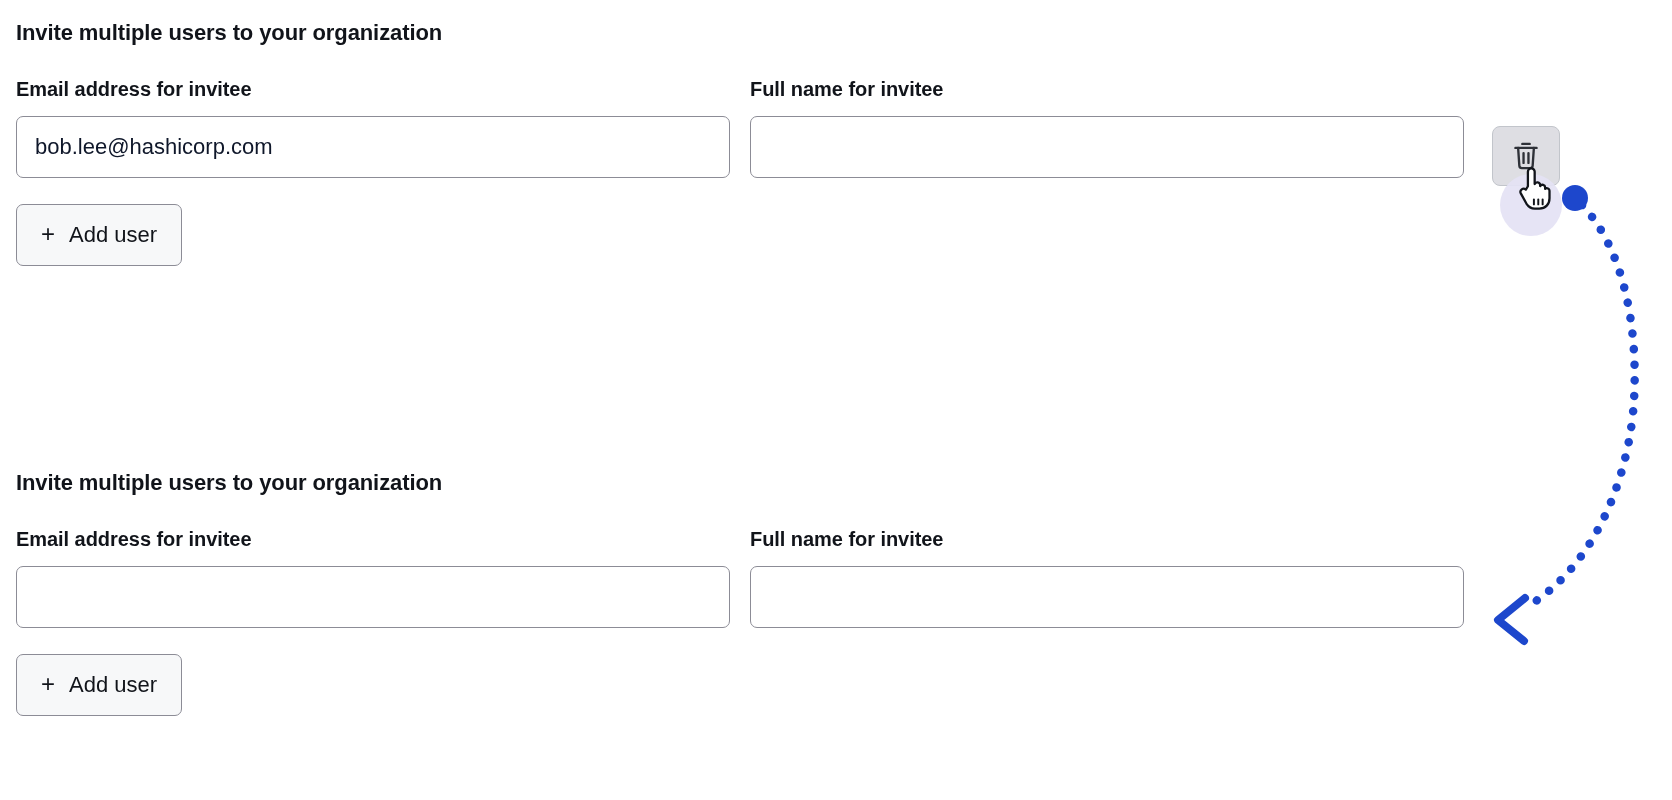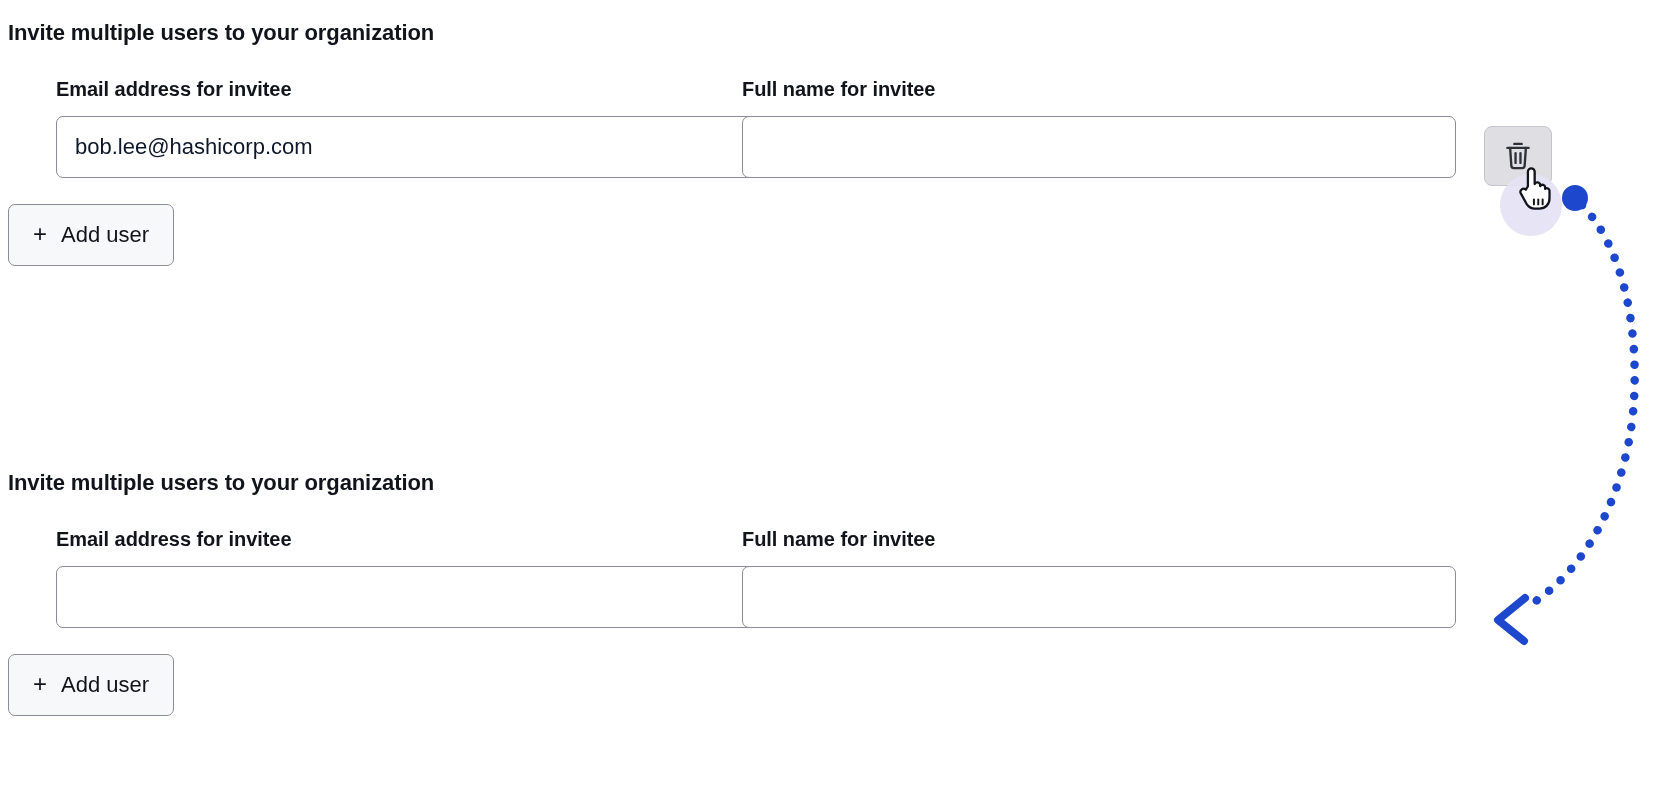--- a/index.html
+++ b/index.html
@@ -19,21 +19,21 @@
   }
 
   .page {
     position: absolute;
     inset: 0;
   }
 
   
   .form-section {
     position: absolute;
-    left: 8px;
+    left: 16px;
     width: 1640px;
   }
   #section-1 { top: 18px; }
   #section-2 { top: 468px; }
 
   .section-heading {
     font-size: 22px;
     font-weight: 700;
     line-height: 30px;
     letter-spacing: -0.1px;
@@ -45,21 +45,21 @@
   .row {
     position: relative;
     display: block;
     height: 104px;
   }
 
   .field {
     position: absolute;
     top: 0;
   }
-  .field-email { left: 0; width: 714px; margin-left: 48px; }
+  .field-email { left: 0; width: 714px; }
   .field-name  { left: 734px; width: 714px; }
 
   .field-label {
     font-size: 20px;
     font-weight: 700;
     line-height: 26px;
     letter-spacing: -0.05px;
     color: #11141A;
     margin: 0 0 14px 0;
     display: block;

